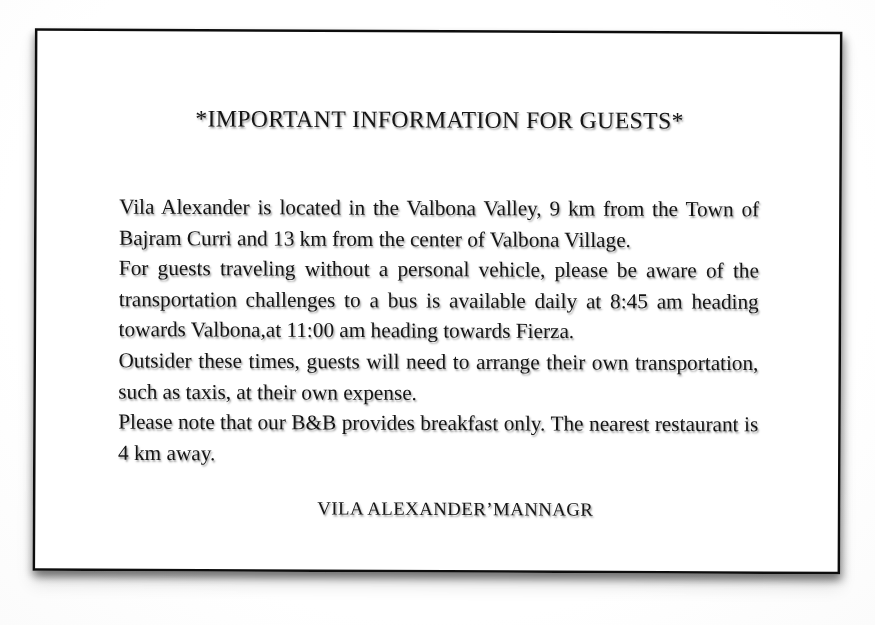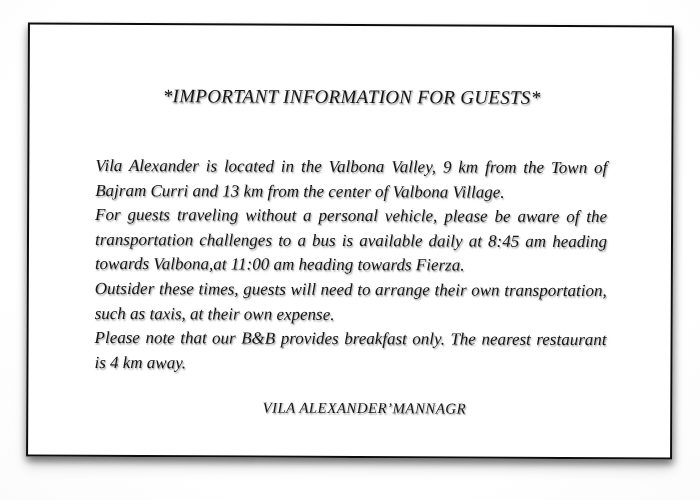--- a/index.html
+++ b/index.html
@@ -9,21 +9,20 @@
     height: 500px;
     overflow: hidden;
     background: #ffffff;
     font-family: "Liberation Serif", "DejaVu Serif", serif;
   }
   .scene {
     position: relative;
     width: 700px;
     height: 500px;
     background: radial-gradient(ellipse at 50% 40%, #ffffff 70%, #fbfbfb 100%);
-    font-style: italic;
   }
   .card {
     position: absolute;
     left: 27px;
     top: 24px;
     width: 646px;
     height: 434px;
     box-sizing: border-box;
     background: #ffffff;
     border: 2.5px solid #0d0d0d;

